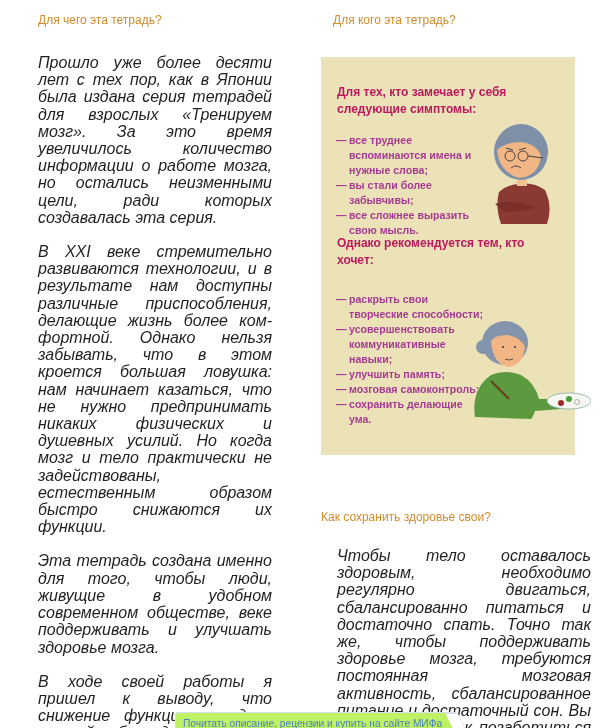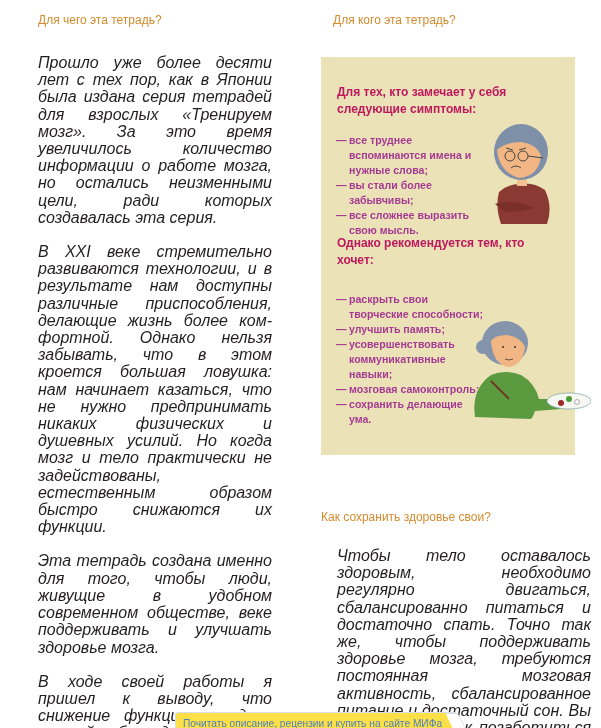--- a/index.html
+++ b/index.html
@@ -44,21 +44,21 @@
 
   .illus { position: absolute; }
   .illus-old-man { left: 160px; top: 55px; width: 80px; height: 115px; }
   .illus-old-woman { left: 140px; top: 262px; width: 130px; height: 100px; }
 
   .col-right h2.title-how { position: absolute; top: 510px; left: 0; }
   .col-right .paras2 { position: absolute; top: 547px; left: 16px; width: 254px; }
 
   .link-bubble {
     position: absolute; left: 175px; top: 712px; height: 16px;
-    background: #fde047; border: 1px solid #d8dfe8; border-right: none; border-bottom: none;
+    background: #bef264; border: 1px solid #d8dfe8; border-right: none; border-bottom: none;
     border-radius: 3px 0 0 0; padding: 0 14px 0 7px; box-sizing: border-box;
   }
   .link-bubble::after {
     content: ""; position: absolute; right: -6px; top: 0;
     width: 12px; height: 14px; background: #fff;
     border-right: 1px solid #d8dfe8; border-top: 1px solid #d8dfe8;
     transform: skewX(25deg); border-radius: 0 4px 0 0;
   }
   .link-bubble a {
     font-size: 10.2px; color: #4a7fc0; text-decoration: underline;
@@ -100,22 +100,22 @@
       <circle cx="29" cy="44" r="5" fill="none" stroke="#444" stroke-width="1"></circle>
       <circle cx="42" cy="44" r="5" fill="none" stroke="#444" stroke-width="1"></circle>
       <line x1="47" y1="44" x2="62" y2="46" stroke="#444" stroke-width="1"></line>
       <path d="M30 56 Q35 52 40 56" fill="none" stroke="#444" stroke-width="1"></path>
       <path d="M25 36 L32 38 M38 38 L45 36" stroke="#444" stroke-width="1"></path>
     </svg>
 
     <div class="box-heading h2b">Однако рекомендуется тем, кто хочет:</div>
     <ul class="box-list l2">
       <li><span class="dash">—</span><span>раскрыть свои творческие способности;</span></li>
+      <li><span class="dash">—</span><span>усовершенствовать коммуникативные навыки;</span></li>
       <li><span class="dash">—</span><span>улучшить память;</span></li>
-      <li><span class="dash">—</span><span>усовершенствовать коммуникативные навыки;</span></li>
       <li><span class="dash">—</span><span>мозговая самоконтроль;</span></li>
       <li><span class="dash">—</span><span>сохранить делающие ума.</span></li>
     </ul>
 
     <svg class="illus illus-old-woman" viewBox="0 0 130 100">
       <path d="M14 98 Q10 70 30 56 Q44 50 60 56 Q74 64 78 80 L100 80 L100 90 L74 92 Q72 98 70 100 Z" fill="#5c9a3f"></path>
       <ellipse cx="108" cy="82" rx="22" ry="8" fill="#f7f7f2" stroke="#8aa" stroke-width="0.8"></ellipse>
       <circle cx="100" cy="84" r="3" fill="#9b2b2b"></circle>
       <circle cx="108" cy="80" r="3" fill="#4a9b3a"></circle>
       <circle cx="116" cy="83" r="2.5" fill="none" stroke="#999" stroke-width="0.8"></circle>

